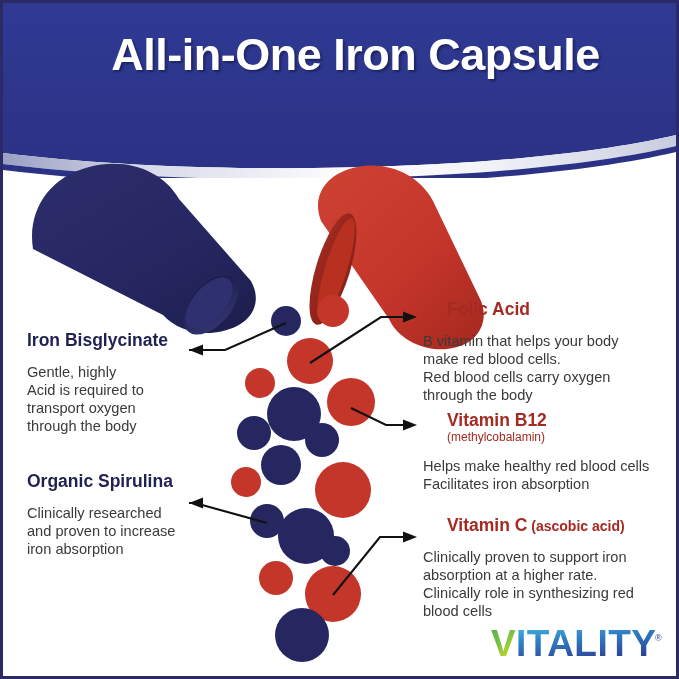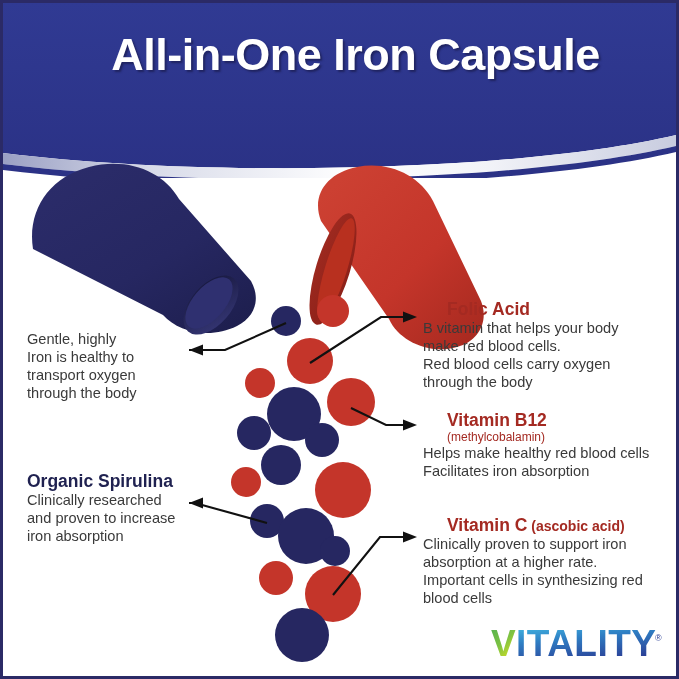--- a/index.html
+++ b/index.html
@@ -67,21 +67,21 @@
     font-weight: normal;
   }
   .callout .c-head .c-inline {
     font-size: 14px;
     font-weight: bold;
   }
   .callout .c-body {
     font-size: 14.6px;
     line-height: 1.23;
     color: #3a3a3a;
-    margin-top: 1px;
+    margin-top: 14px;
   }
   .callout .c-body div { white-space: nowrap; }
 
   .left-callout .c-head { color: #1f2150; }
   .right-callout .c-head, .right-callout .c-sub { color: #a42a22; margin-left: 24px; }
 
   #callout-iron      { left: 24px;  top: 327px; }
   #callout-spirulina { left: 24px;  top: 468px; }
   #callout-folic     { left: 420px; top: 296px; }
   #callout-b12       { left: 420px; top: 407px; }
@@ -214,23 +214,24 @@
         <path d="M348,255 L383,272 L409,272"></path>
         <polygon points="414,272 400,266.5 400,277.5" fill="#111111" stroke="none"></polygon>
 
         <path d="M330,442 L377,384 L409,384"></path>
         <polygon points="414,384 400,378.5 400,389.5" fill="#111111" stroke="none"></polygon>
       </g>
     </svg>
   </div>
 
   <div class="callout left-callout" id="callout-iron">
+    <div class="c-head">Iron Bisglycinate</div>
     <div class="c-body">
       <div>Gentle, highly</div>
-      <div>Iron is healthy to</div>
+      <div>Acid is required to</div>
       <div>transport oxygen</div>
       <div>through the body</div>
     </div>
   </div>
 
   <div class="callout left-callout" id="callout-spirulina">
     <div class="c-head">Organic Spirulina</div>
     <div class="c-body">
       <div>Clinically researched</div>
       <div>and proven to increase</div>
@@ -255,21 +256,21 @@
       <div>Helps make healthy red blood cells</div>
       <div>Facilitates iron absorption</div>
     </div>
   </div>
 
   <div class="callout right-callout" id="callout-vitc">
     <div class="c-head"><span>Vitamin C</span><span class="c-inline"> (ascobic acid)</span></div>
     <div class="c-body">
       <div>Clinically proven to support iron</div>
       <div>absorption at a higher rate.</div>
-      <div>Important cells in synthesizing red</div>
+      <div>Clinically role in synthesizing red</div>
       <div>blood cells</div>
     </div>
   </div>
 
   <div class="logo">
     <svg class="logo-svg" width="175" height="42" viewBox="0 0 175 42">
       <defs>
         <linearGradient id="vGrad" x1="0" y1="0" x2="0.6" y2="1">
           <stop offset="0%" stop-color="#4caf50"></stop>
           <stop offset="55%" stop-color="#7dc242"></stop>

